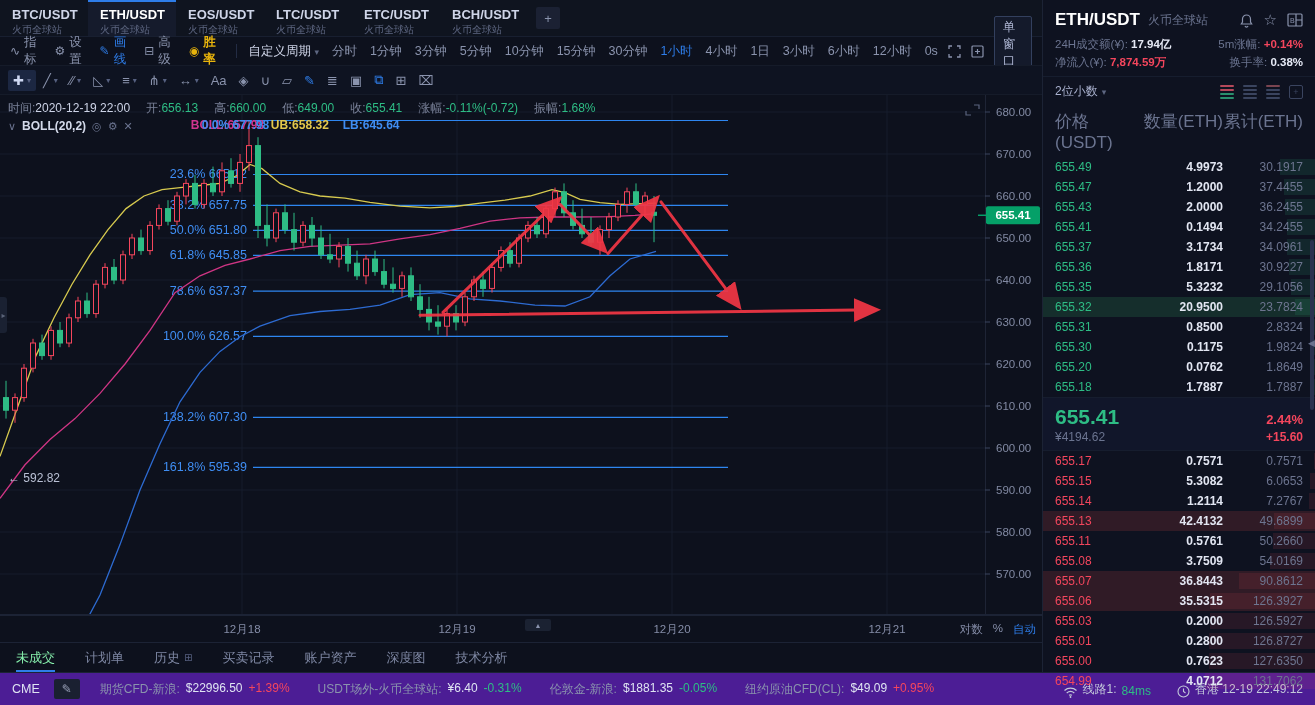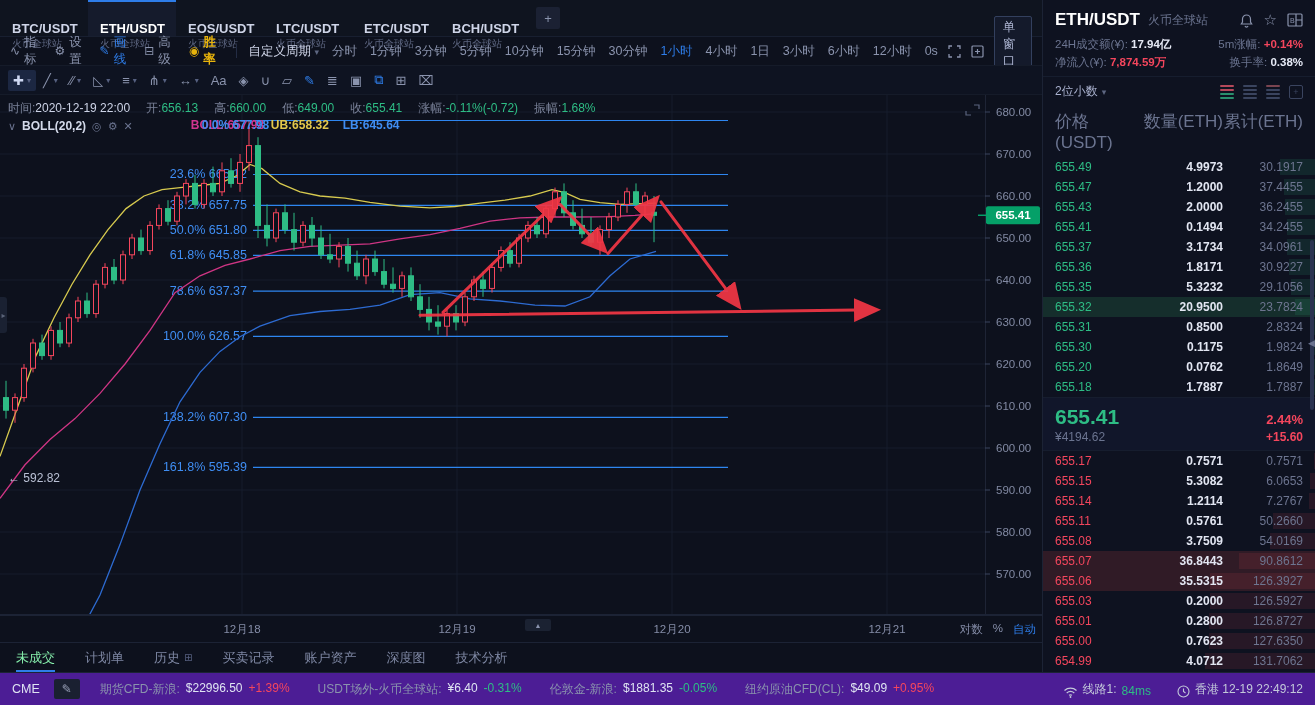--- a/index.html
+++ b/index.html
@@ -3,21 +3,21 @@
 <meta charset="utf-8">
 <style>
   html,body{margin:0;padding:0;background:#07090f;}
   *{box-sizing:border-box;font-family:"Liberation Sans","DejaVu Sans",sans-serif;}
   .root{width:1315px;height:705px;position:relative;background:#0b0f1a;color:#dde2f0;overflow:hidden;font-size:12px;}
   .app{display:flex;height:672px;}
   .main{width:1043px;border-right:1px solid #1c2335;display:flex;flex-direction:column;background:#0d111d;}
   .side{flex:1;background:#0e1220;position:relative;}
   
   .pair-tabs{height:37px;display:flex;background:#0f141f;border-bottom:1px solid #181f30;align-items:stretch;}
-  .ptab{width:88px;padding:19px 0 0 12px;cursor:pointer;border-top:2px solid transparent;color:#aeb6cf;}
+  .ptab{width:88px;padding:5px 0 0 12px;cursor:pointer;border-top:2px solid transparent;color:#aeb6cf;}
   .ptab .sym{font-size:13px;font-weight:bold;color:#cfd5e8;}
   .ptab .sub{font-size:10px;color:#5d6681;margin-top:1px;}
   .ptab.active{background:#151b2c;border-top:2px solid #2e7de9;}
   .ptab.active .sym{color:#fff;}
   .addtab{width:24px;height:22px;margin:7px 0 0 8px;background:#1b2133;color:#8a93ad;border-radius:2px;
           display:flex;align-items:center;justify-content:center;cursor:pointer;font-size:13px;}
   
   .tf-row{height:28px;display:flex;align-items:center;padding:0 10px;color:#8a93ad;font-size:12.5px;}
   .tool-item{display:flex;align-items:center;gap:4px;margin-right:16px;cursor:pointer;}
   .tool-item .g{font-size:12px;}
@@ -717,20 +717,26 @@
             <span class="p">655.15</span>
             <span class="a">5.3082</span>
             <span class="c">6.0653</span>
           </div>
           <div class="ob-row bid">
             <span class="bar" style="width: 6.1px;"></span>
             <span class="p">655.14</span>
             <span class="a">1.2114</span>
             <span class="c">7.2767</span>
           </div>
+          <div class="ob-row bid hl">
+            <span class="bar" style="width: 41.4px;"></span>
+            <span class="p">655.13</span>
+            <span class="a">42.4132</span>
+            <span class="c">49.6899</span>
+          </div>
           <div class="ob-row bid">
             <span class="bar" style="width: 41.9px;"></span>
             <span class="p">655.11</span>
             <span class="a">0.5761</span>
             <span class="c">50.2660</span>
           </div>
           <div class="ob-row bid">
             <span class="bar" style="width: 45px;"></span>
             <span class="p">655.08</span>
             <span class="a">3.7509</span>

